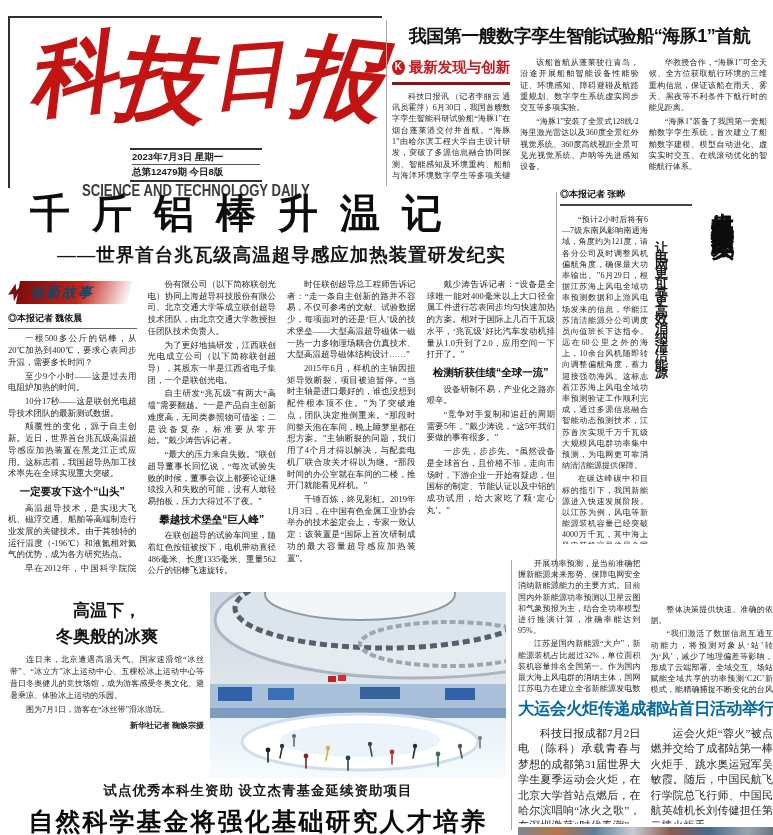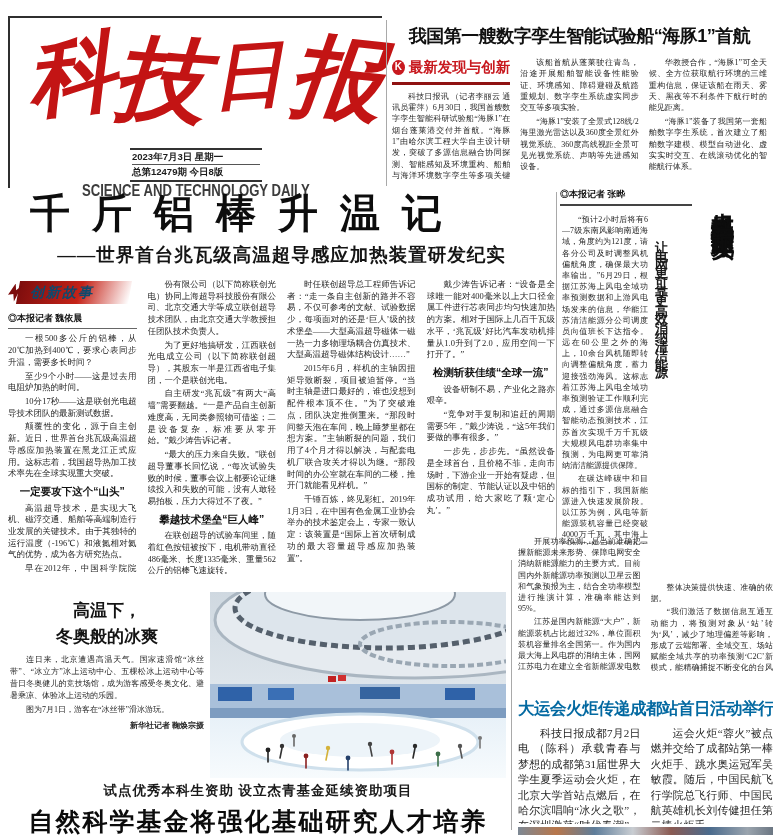--- a/index.html
+++ b/index.html
@@ -60,21 +60,21 @@
   .byline{font-weight:bold;font-size:9px;color:#111;padding:3px 0 4px 0;border-bottom:1px solid #666;margin-bottom:4px;}
 
   
   .sidebar{left:560px;top:188px;width:213px;height:415px;}
   .sb-byline{font-weight:bold;font-size:9px;color:#111;width:132px;border-bottom:2px solid #444;padding-bottom:3px;}
   .sb-body{position:absolute;left:2px;top:26px;width:86px;height:330px;overflow:hidden;font-size:8px;line-height:1.4;}
   .sb-sub{position:absolute;left:92px;top:42px;height:345px;writing-mode:vertical-rl;text-orientation:upright;
           font-weight:bold;font-size:13px;letter-spacing:9px;color:#1a1a1a;}
   .sb-head{position:absolute;left:148px;top:6px;height:402px;writing-mode:vertical-rl;text-orientation:upright;
           font-family:"Liberation Sans",sans-serif;font-weight:900;font-size:23px;letter-spacing:1.5px;color:#0d0d0d;}
-  .windcont{left:518px;top:536px;width:255px;height:136px;display:flex;gap:10px;font-size:8px;line-height:1.4;}
+  .windcont{left:518px;top:558px;width:255px;height:136px;display:flex;gap:10px;font-size:8px;line-height:1.4;}
   .windcont .wc-col{flex:1;overflow:hidden;}
   .windcont .wc-col.second{padding-top:46px;}
 
   
   .captionblock{left:10px;top:598px;width:194px;height:178px;}
   .cap-title{font-family:"Liberation Sans",sans-serif;font-weight:900;font-size:17px;color:#141414;text-align:center;line-height:1.5;}
   .cap-body{margin-top:5px;font-size:8px;line-height:1.5;}
   .cap-credit{margin-top:4px;font-size:8px;text-align:right;font-weight:bold;}
   .photo{left:210px;top:592px;width:296px;height:186px;}
   .photo svg{display:block;}

